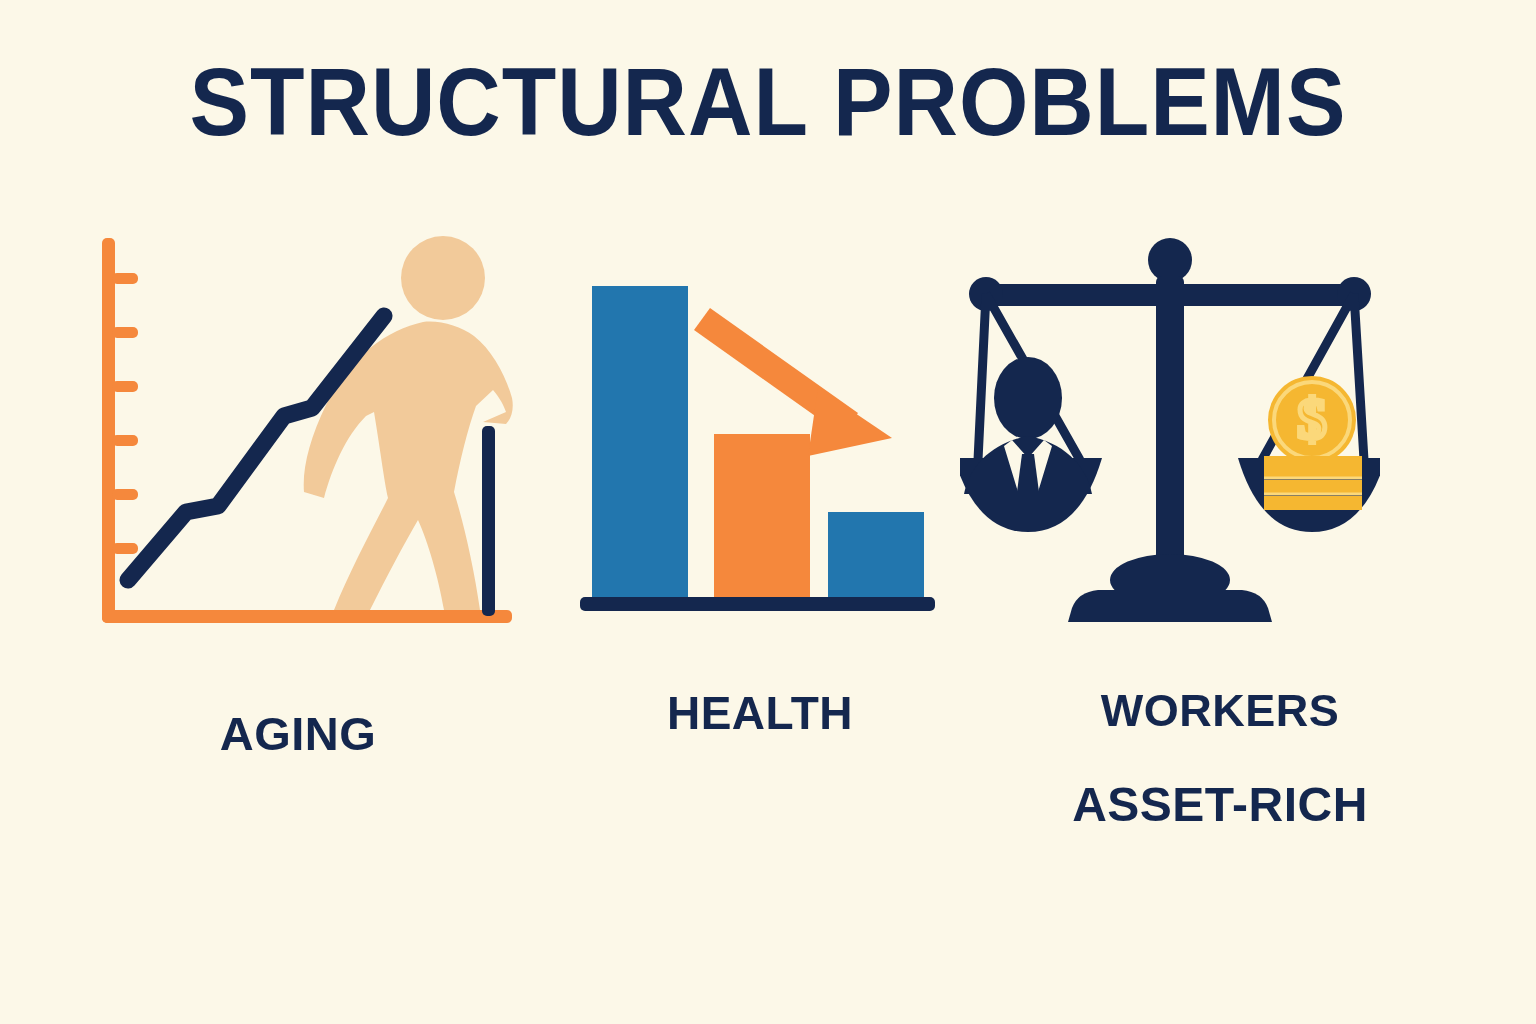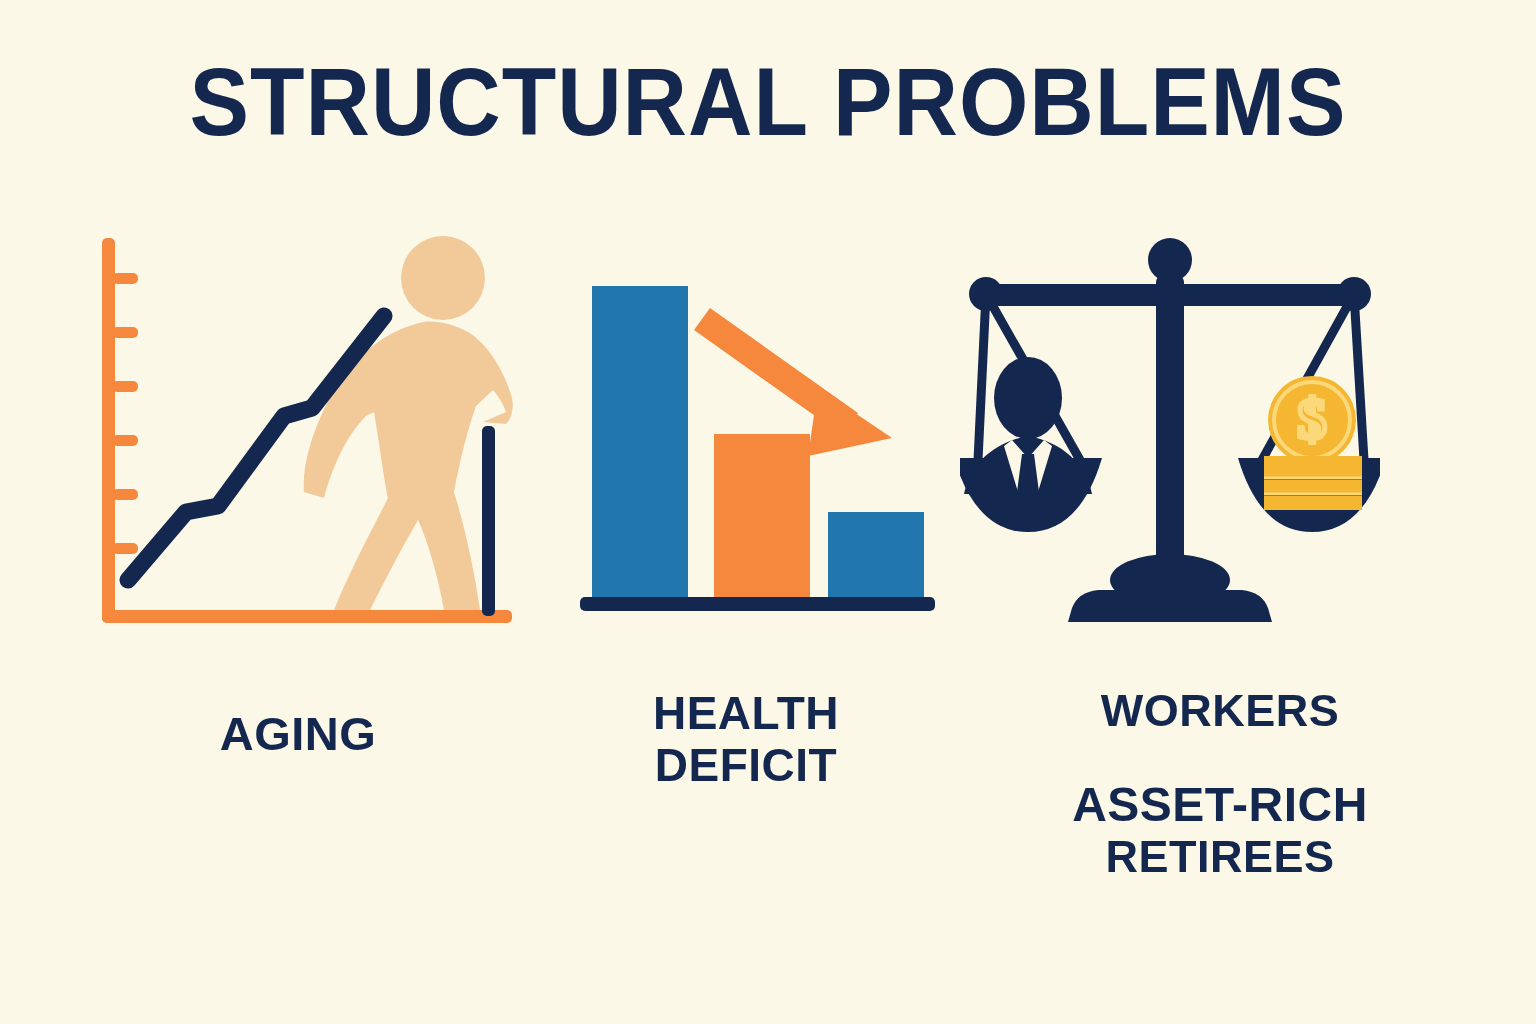--- a/index.html
+++ b/index.html
@@ -61,21 +61,21 @@
   #panel-balance { left: 960px; }
 
   #caption-aging {
     left: 88px;
     top: 708px;
     width: 420px;
     font-size: 47px;
     letter-spacing: 0.5px;
   }
   #caption-health {
-    left: 556px;
+    left: 570px;
     top: 688px;
     width: 380px;
     font-size: 46px;
     letter-spacing: 0.5px;
   }
   #caption-balance {
     left: 1010px;
     top: 686px;
     width: 420px;
     font-size: 45px;
@@ -159,21 +159,20 @@
 
       <g fill="#F5883C">
         <path d="M140 78 L 288 183 L 272 205 L 124 100 Z"></path>
         <path d="M248 158 L 322 208 L 238 226 Z"></path>
       </g>
     </svg>
   </div>
 
   <div class="caption" id="caption-health">
     <span class="caption-line">HEALTH</span>
-    <span class="caption-line">DEFICIT</span>
   </div>
 
   <div class="panel" id="panel-balance">
     <svg class="panel-art" width="420" height="400" viewBox="0 0 420 400">
       <g fill="#14274E">
 
         <circle cx="210" cy="30" r="22"></circle>
 
         <rect x="18" y="54" width="384" height="22" rx="10"></rect>
 
@@ -217,16 +216,15 @@
         <rect x="304" y="266" width="98" height="14" fill="#F5B731"></rect>
         <line x1="304" y1="248" x2="402" y2="248" stroke="#FBD87A" stroke-width="3"></line>
         <line x1="304" y1="264" x2="402" y2="264" stroke="#FBD87A" stroke-width="3"></line>
       </g>
     </svg>
   </div>
 
   <div class="caption" id="caption-balance">
     <span class="caption-line">WORKERS</span>
     <span class="sub">ASSET-RICH</span>
-    <span class="caption-line">RETIREES</span>
   </div>
 
 </div>
 
 </body></html>

